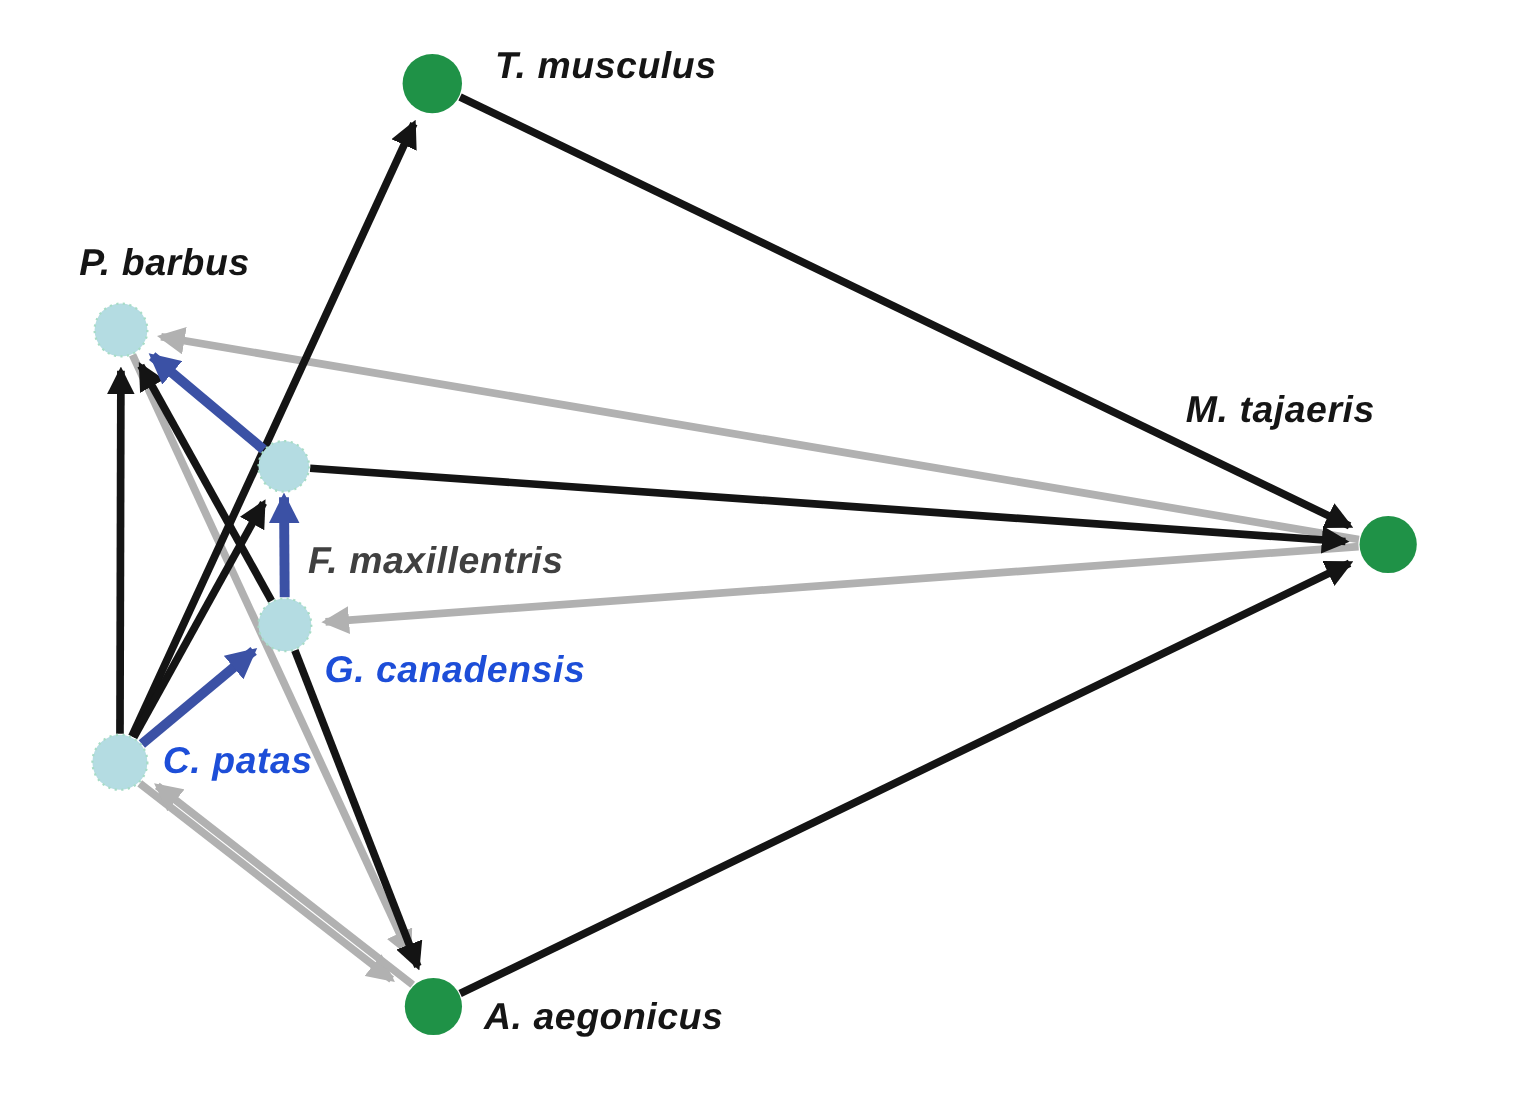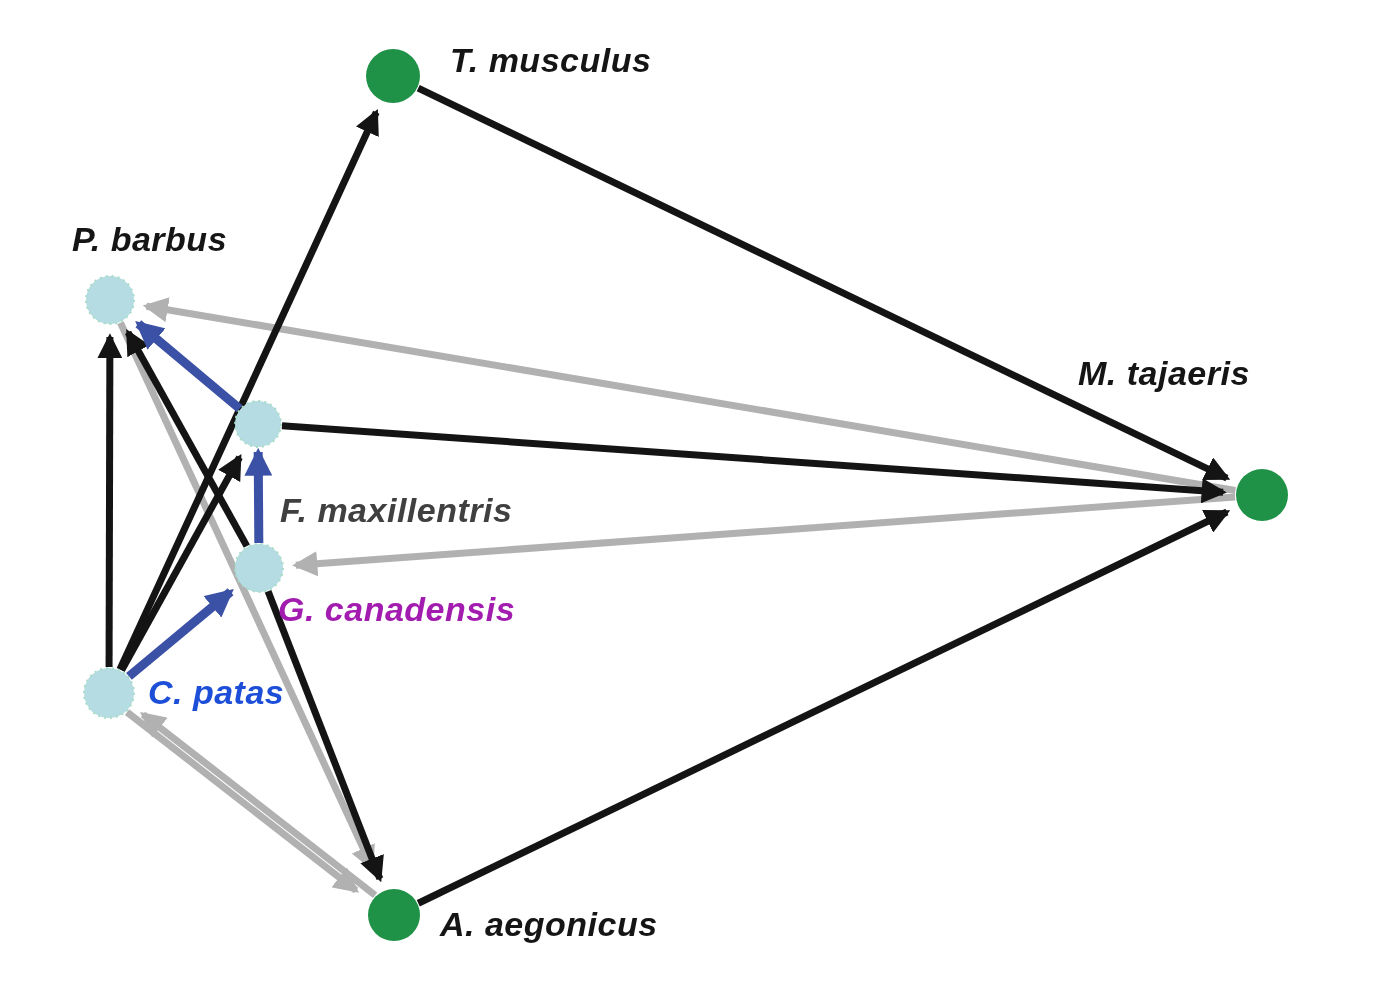--- a/index.html
+++ b/index.html
@@ -70,17 +70,17 @@
       <circle cx="110" cy="300" r="24" fill="#b4dce2" stroke="#a7dcc6" stroke-width="2" stroke-dasharray="2 4"></circle>
       <circle cx="258" cy="424" r="23" fill="#b4dce2" stroke="#a7dcc6" stroke-width="2" stroke-dasharray="2 4"></circle>
       <circle cx="259" cy="568" r="24" fill="#b4dce2" stroke="#a7dcc6" stroke-width="2" stroke-dasharray="2 4"></circle>
       <circle cx="109" cy="693" r="25" fill="#b4dce2" stroke="#a7dcc6" stroke-width="2" stroke-dasharray="2 4"></circle>
       <circle cx="394" cy="915" r="26" fill="#1f9247"></circle>
       <circle cx="1262" cy="495" r="26" fill="#1f9247"></circle>
     </svg>
 <div class="node-label" style="left: 72px; top: 221px; color: rgb(21, 21, 21);">P. barbus</div>
     <div class="node-label" style="left: 450px; top: 42px; color: rgb(21, 21, 21);">T. musculus</div>
     <div class="node-label" style="left: 280px; top: 472px; color: #404040; margin-top: 20px;">F. maxillentris</div>
-    <div class="node-label" style="left: 278px; top: 591px; color: #a21caf;">G. canadensis</div>
+    <div class="node-label" style="left: 295px; top: 591px; color: #1d4ed8;">G. canadensis</div>
     <div class="node-label" style="left: 148px; top: 674px; color: #1d4ed8;">C. patas</div>
     <div class="node-label" style="left: 440px; top: 906px; color: rgb(21, 21, 21);">A. aegonicus</div>
     <div class="node-label" style="left: 1078px; top: 355px; color: rgb(21, 21, 21);">M. tajaeris</div>
   </div>
 
 </body></html>

